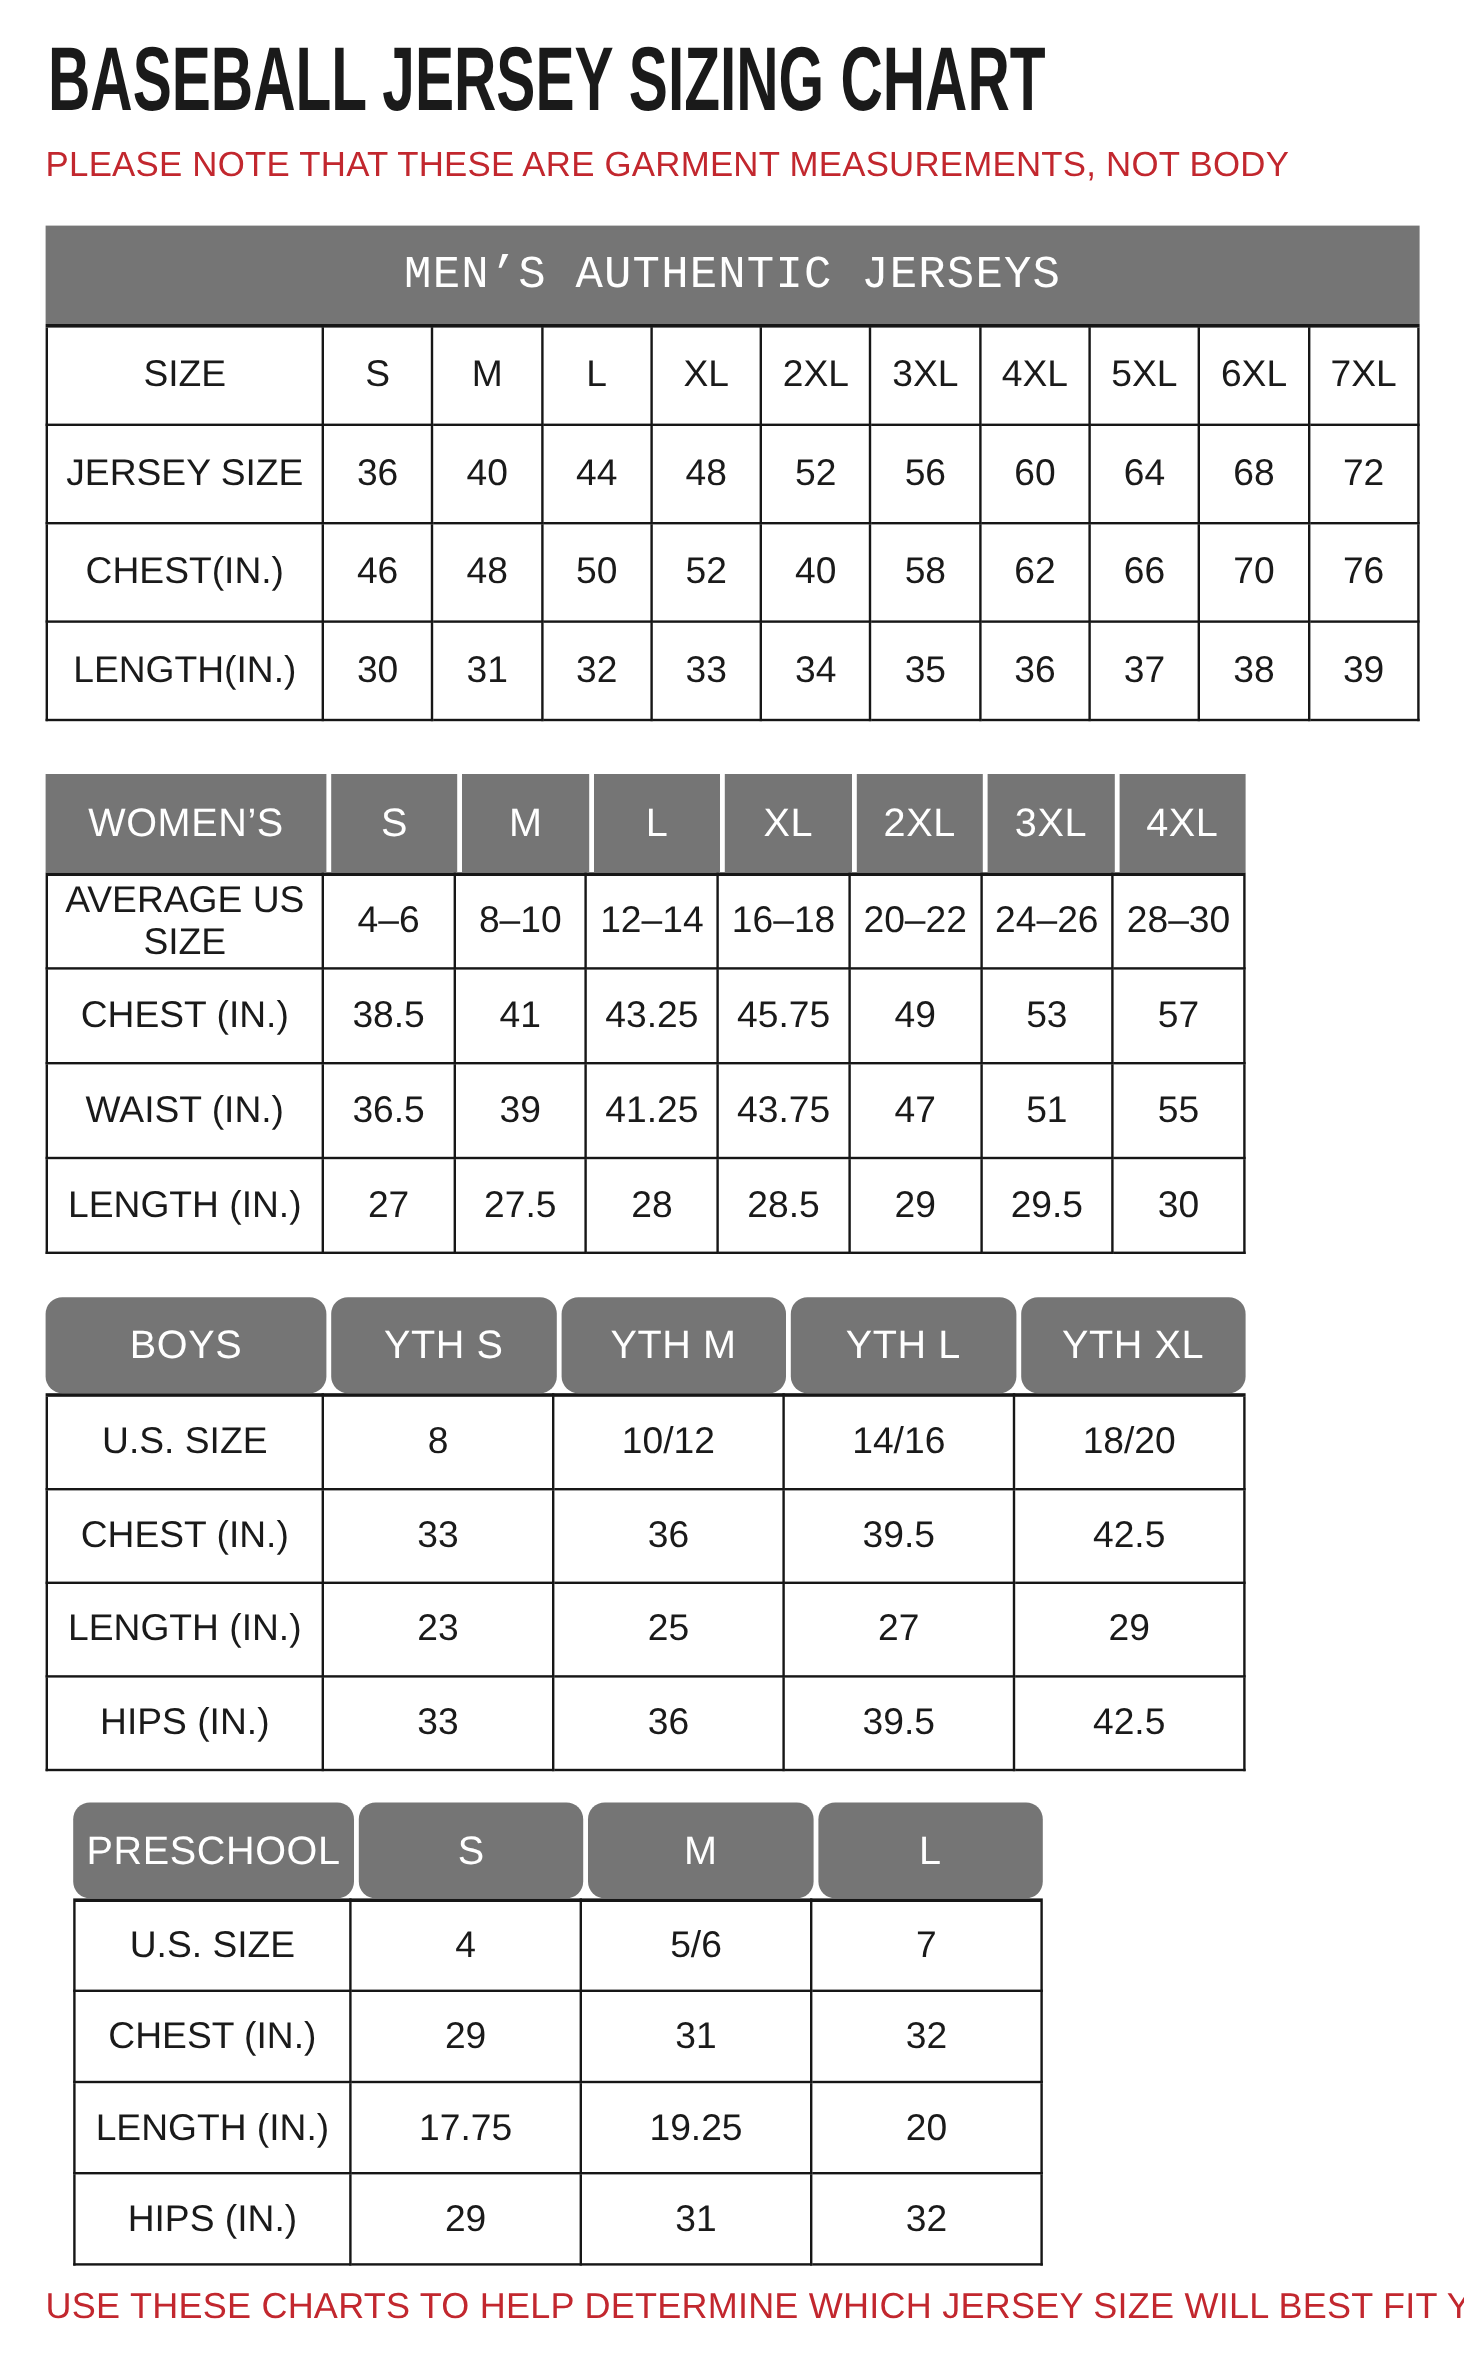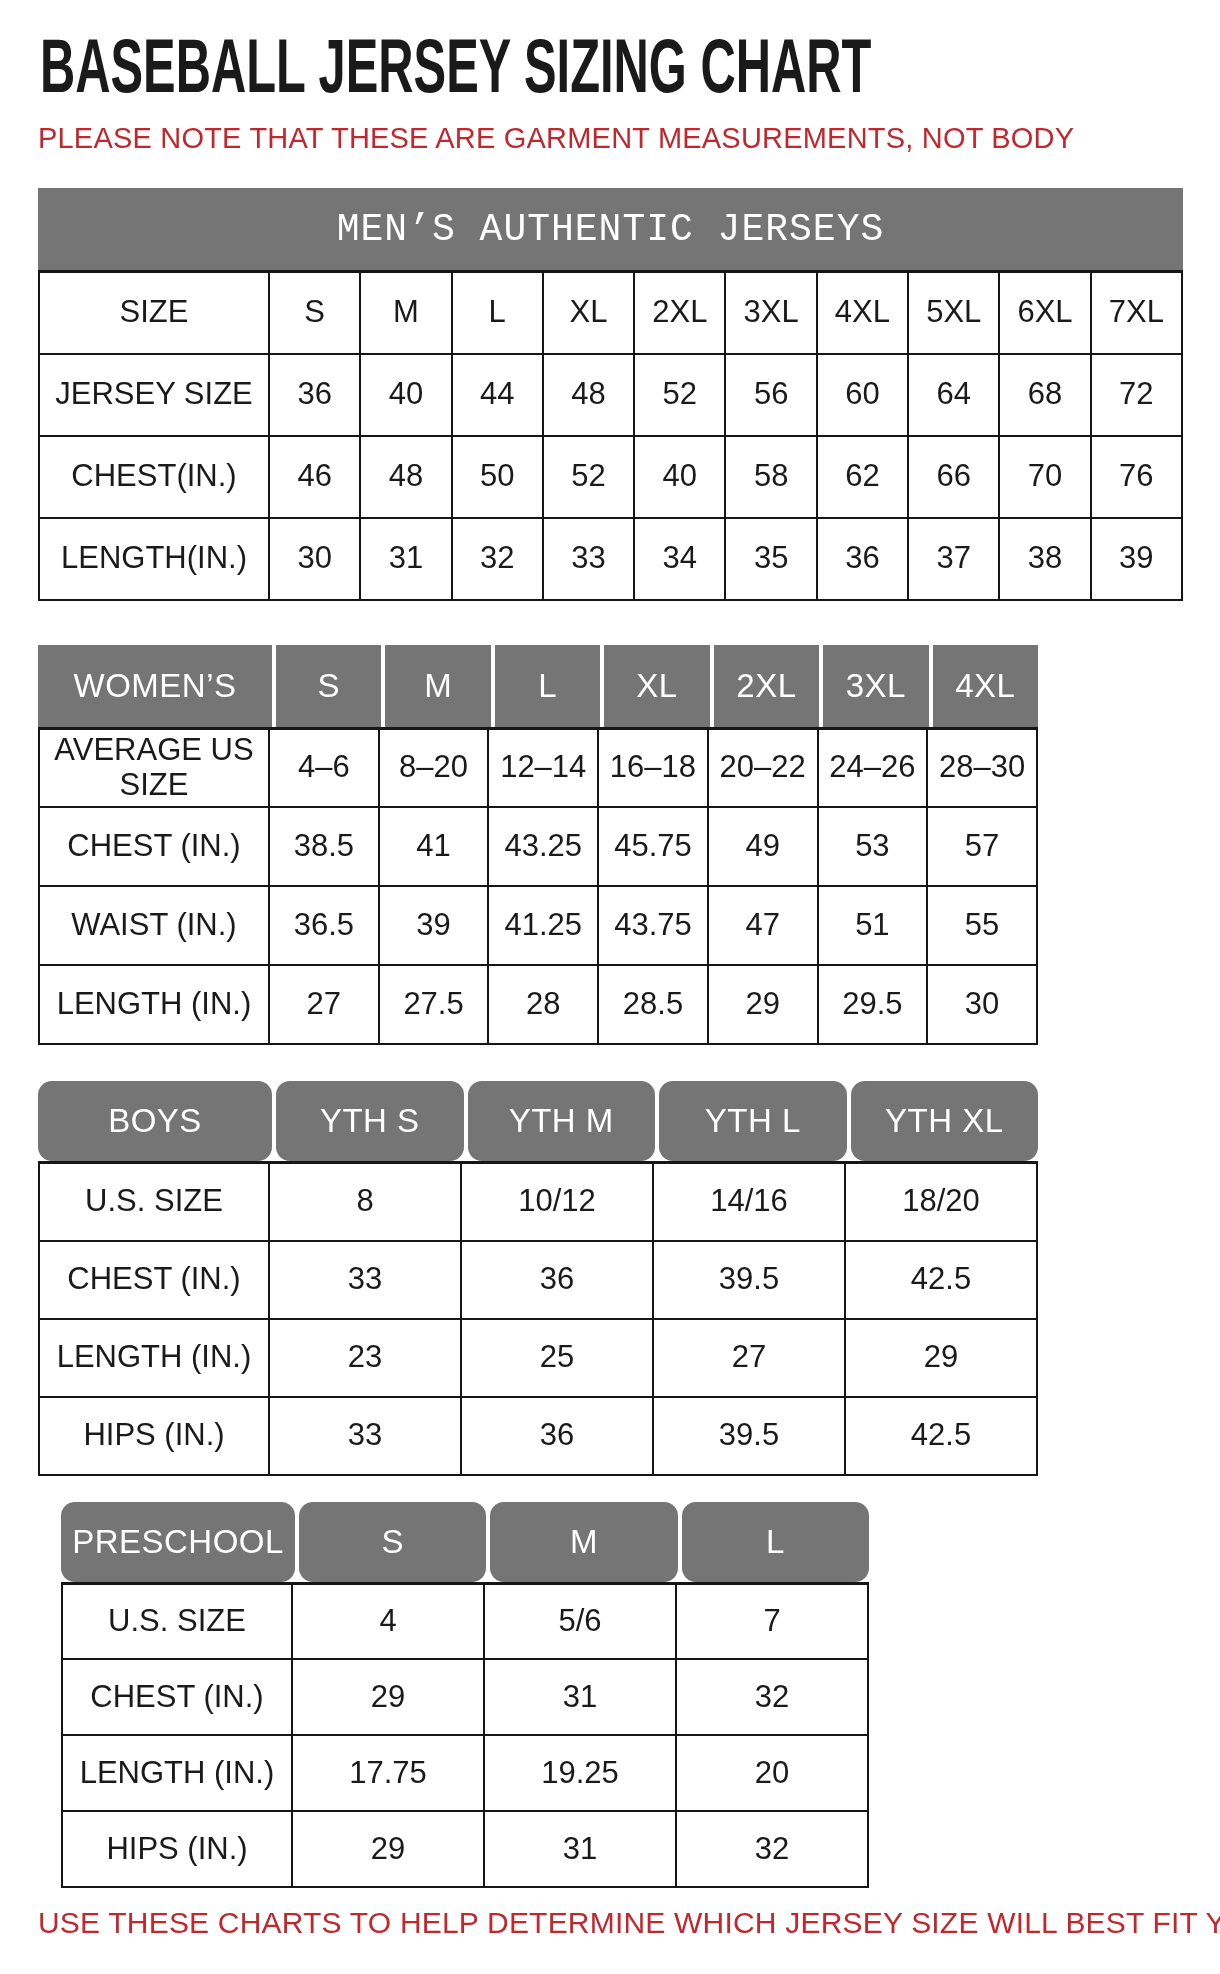--- a/index.html
+++ b/index.html
@@ -132,21 +132,21 @@
       <div class="gcell">XL</div>
       <div class="gcell">2XL</div>
       <div class="gcell">3XL</div>
       <div class="gcell">4XL</div>
     </div>
     <table>
       <tbody>
         <tr>
           <td class="lbl">AVERAGE US SIZE</td>
           <td>4–6</td>
-          <td>8–20</td>
+          <td>8–10</td>
           <td>12–14</td>
           <td>16–18</td>
           <td>20–22</td>
           <td>24–26</td>
           <td>28–30</td>
         </tr>
         <tr>
           <td class="lbl">CHEST (IN.)</td>
           <td>38.5</td>
           <td>41</td>

